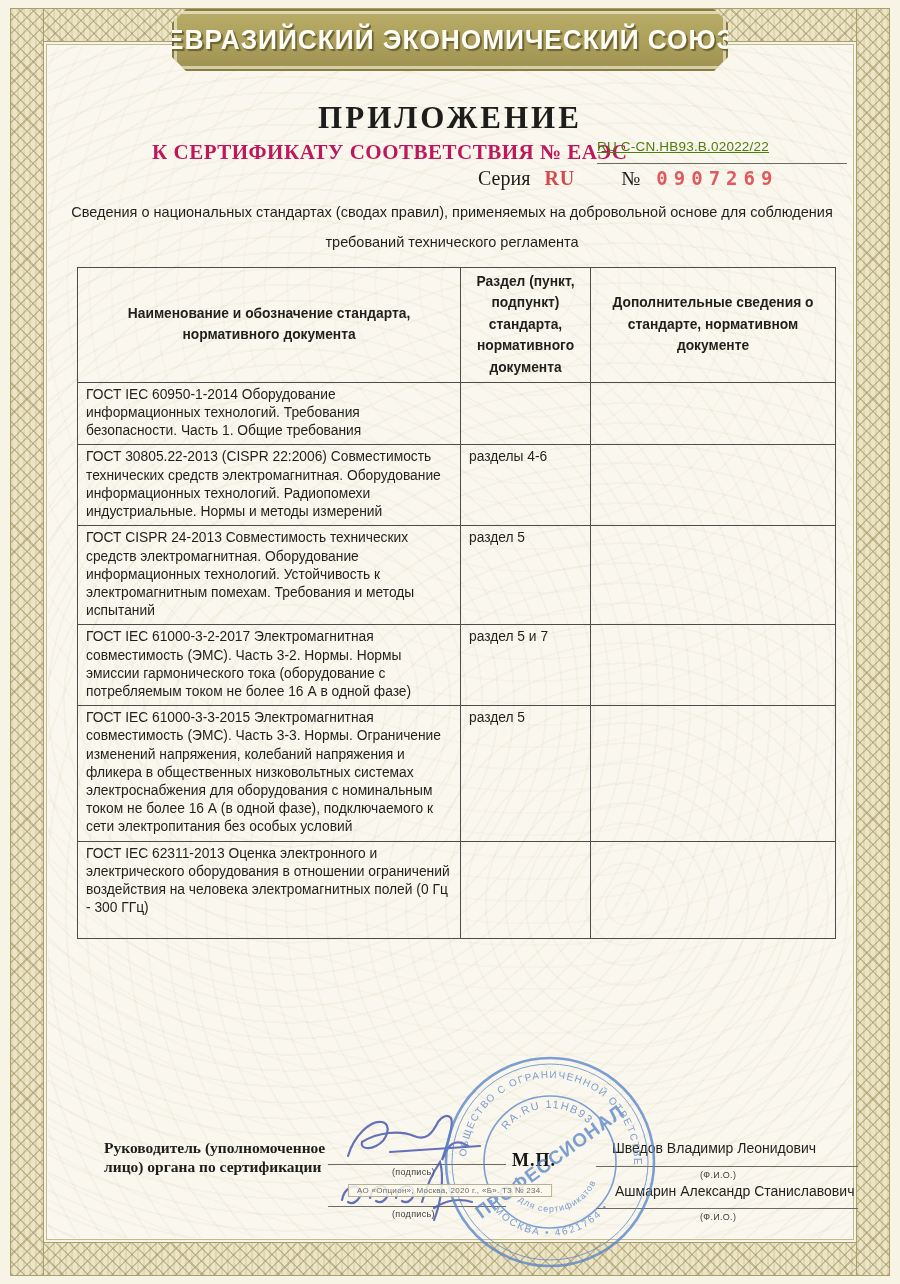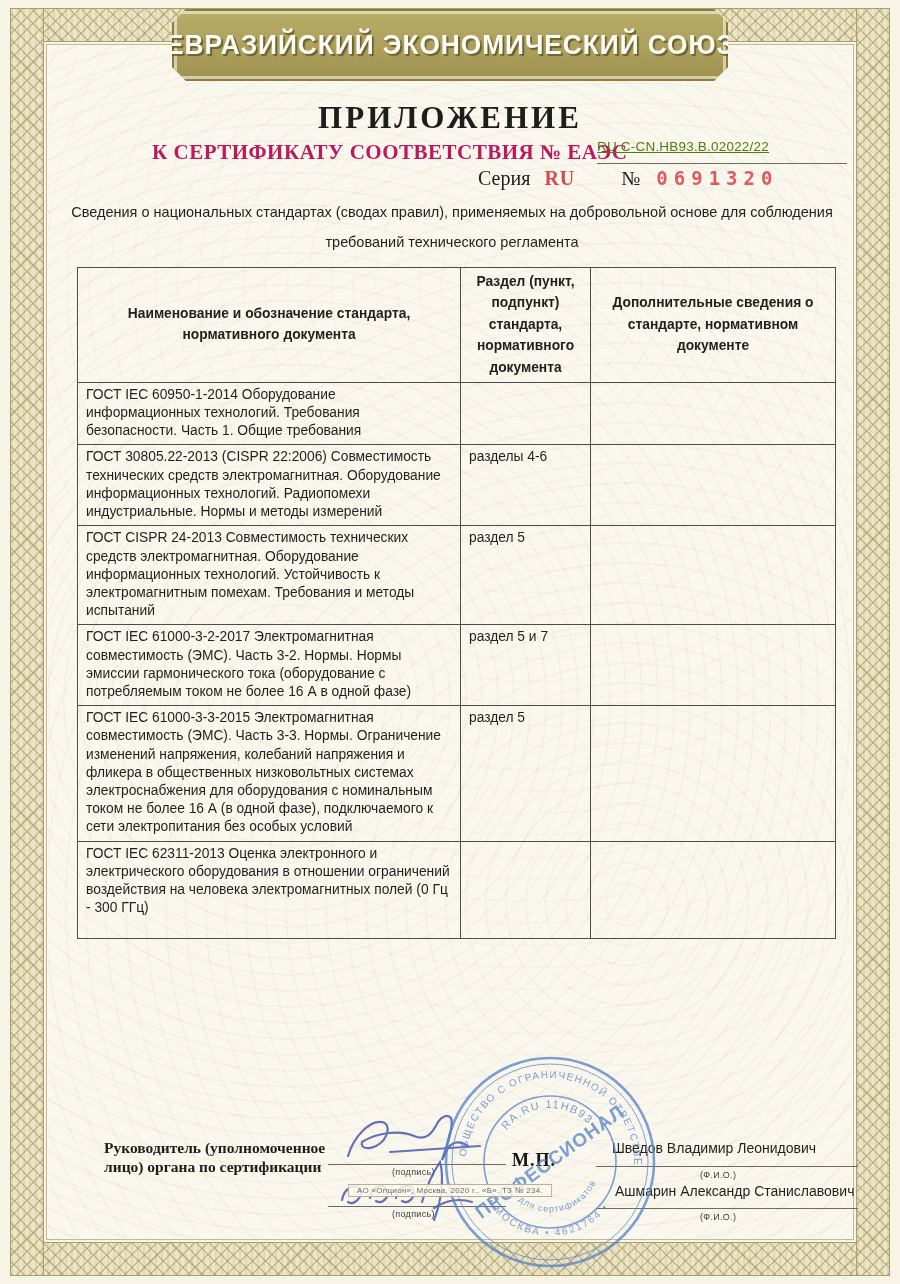--- a/index.html
+++ b/index.html
@@ -34,21 +34,21 @@
     position:absolute;left:48px;right:48px;top:46px;bottom:46px;
     background:
       repeating-radial-gradient(circle at 30% 55%, rgba(175,165,115,.07) 0 2px, transparent 2px 16px),
       repeating-radial-gradient(circle at 72% 72%, rgba(175,165,115,.07) 0 2px, transparent 2px 20px),
       repeating-radial-gradient(circle at 60% 20%, rgba(200,150,140,.05) 0 2px, transparent 2px 22px);
     pointer-events:none;
   }
   
   .banner{
     position:absolute;top:9px;left:50%;transform:translateX(-50%);
-    width:556px;height:72px;
+    width:556px;height:62px;
     background:linear-gradient(180deg,#b9ad68 0%,#ac9f5c 55%,#9e9150 100%);
     clip-path:polygon(14px 0,calc(100% - 14px) 0,100% 14px,100% calc(100% - 14px),calc(100% - 14px) 100%,14px 100%,0 calc(100% - 14px),0 14px);
     display:flex;align-items:center;justify-content:center;
     box-shadow:inset 0 0 0 2px #8a7d3f, inset 0 0 0 5px rgba(255,255,240,.55);
   }
   .banner-text{
     font-family:"Liberation Sans",sans-serif;
     font-weight:bold;font-size:28px;letter-spacing:1px;
     color:#fdfdf6;white-space:nowrap;
     text-shadow:1px 1px 0 #6f6530,2px 2px 1px rgba(90,82,40,.8);
@@ -172,21 +172,21 @@
     <span class="banner-text">ЕВРАЗИЙСКИЙ ЭКОНОМИЧЕСКИЙ СОЮЗ</span>
   </div>
 
   <div class="doc-title">ПРИЛОЖЕНИЕ</div>
   <div class="subtitle-main">К СЕРТИФИКАТУ СООТВЕТСТВИЯ № ЕАЭС</div>
   <div class="cert-number">RU C-CN.HB93.B.02022/22</div>
   <div class="series-row">
     <span class="series-label">Серия</span>
     <span class="series-value">RU</span>
     <span class="number-sign">№</span>
-    <span class="blank-number">0691320</span>
+    <span class="blank-number">0907269</span>
   </div>
   <div class="intro">Сведения о национальных стандартах (сводах правил), применяемых на добровольной основе для соблюдения требований технического регламента</div>
 
   <table class="std-table">
     <colgroup>
       <col class="c-std">
         <col class="c-sec">
         <col class="c-ext">
     </colgroup>
     <thead>

